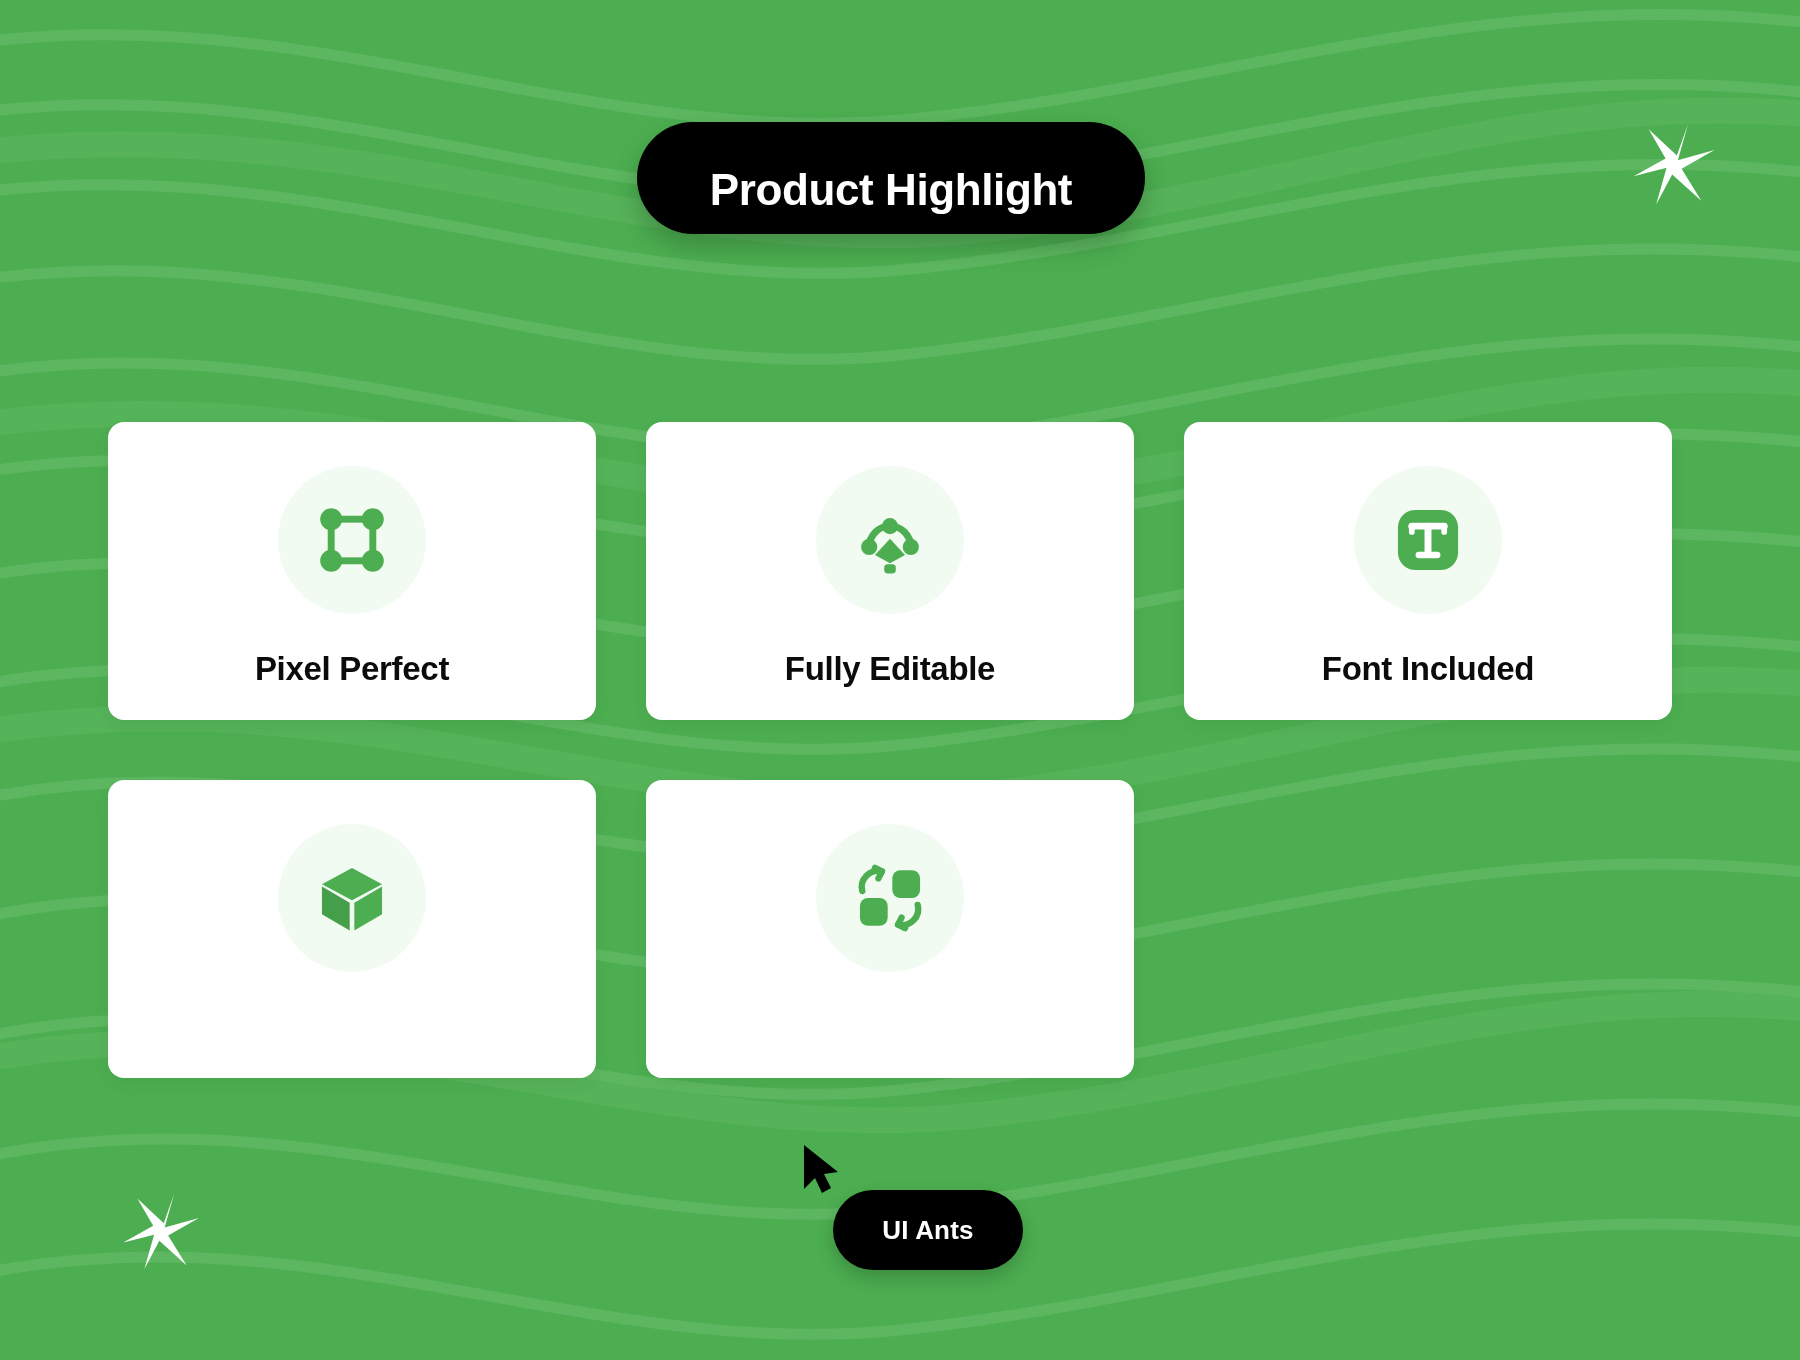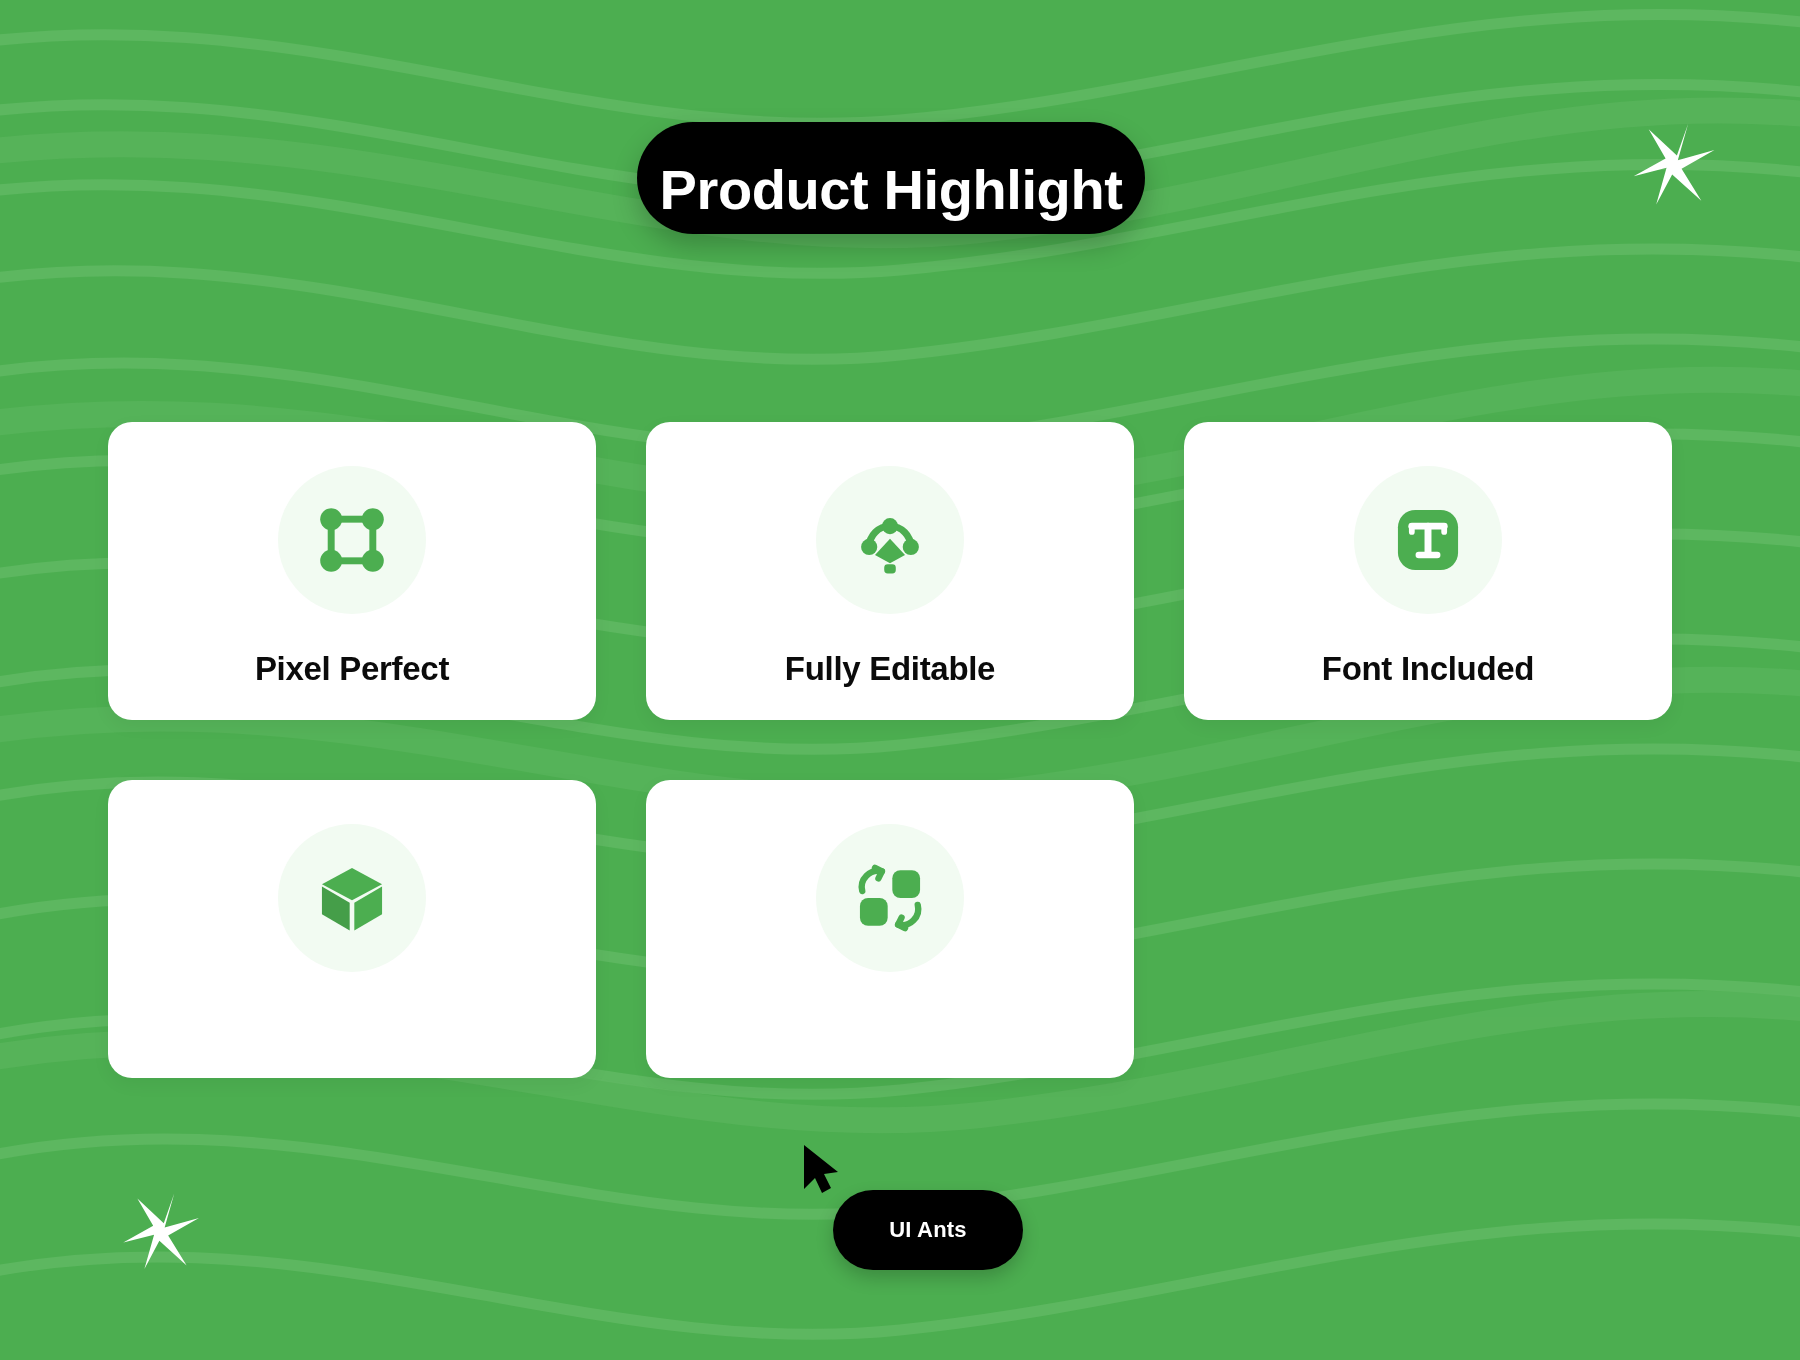--- a/index.html
+++ b/index.html
@@ -43,21 +43,21 @@
     height: 112px;
     background: #000000;
     border-radius: 56px;
     display: flex;
     align-items: center;
     justify-content: center;
     box-shadow: 0 12px 26px rgba(0,0,0,0.22);
   }
   #title-pill .title-text {
     color: #ffffff;
-    font-size: 56px;
+    font-size: 44px;
     font-weight: 700;
     letter-spacing: -0.4px;
     white-space: nowrap;
     margin-top: 23px;
   }
 
   
   #cards-grid {
     position: absolute;
     z-index: 3;
@@ -66,21 +66,21 @@
     width: 1564px;
     display: grid;
     grid-template-columns: repeat(3, 488px);
     grid-template-rows: repeat(2, 298px);
     column-gap: 50px;
     row-gap: 60px;
   }
 
   .feature-card {
     background: #ffffff;
-    border-radius: 24px;
+    border-radius: 16px;
     display: flex;
     flex-direction: column;
     align-items: center;
     justify-content: flex-start;
     padding-top: 44px;
     box-shadow: 0 6px 18px rgba(0,0,0,0.05);
   }
 
   .icon-circle {
     width: 148px;
@@ -120,21 +120,21 @@
     height: 80px;
     background: #000000;
     border-radius: 40px;
     display: flex;
     align-items: center;
     justify-content: center;
     box-shadow: 0 8px 18px rgba(0,0,0,0.2);
   }
   #brand-pill .brand-text {
     color: #ffffff;
-    font-size: 22px;
+    font-size: 26px;
     font-weight: 600;
     letter-spacing: 0.2px;
     white-space: nowrap;
   }
 </style>
 </head>
 <body>
 
 <svg id="bg-wave-layer" viewBox="0 0 1800 1360" preserveAspectRatio="none" aria-hidden="true">
   <rect x="0" y="0" width="1800" height="1360" fill="#4CAE50"></rect>

